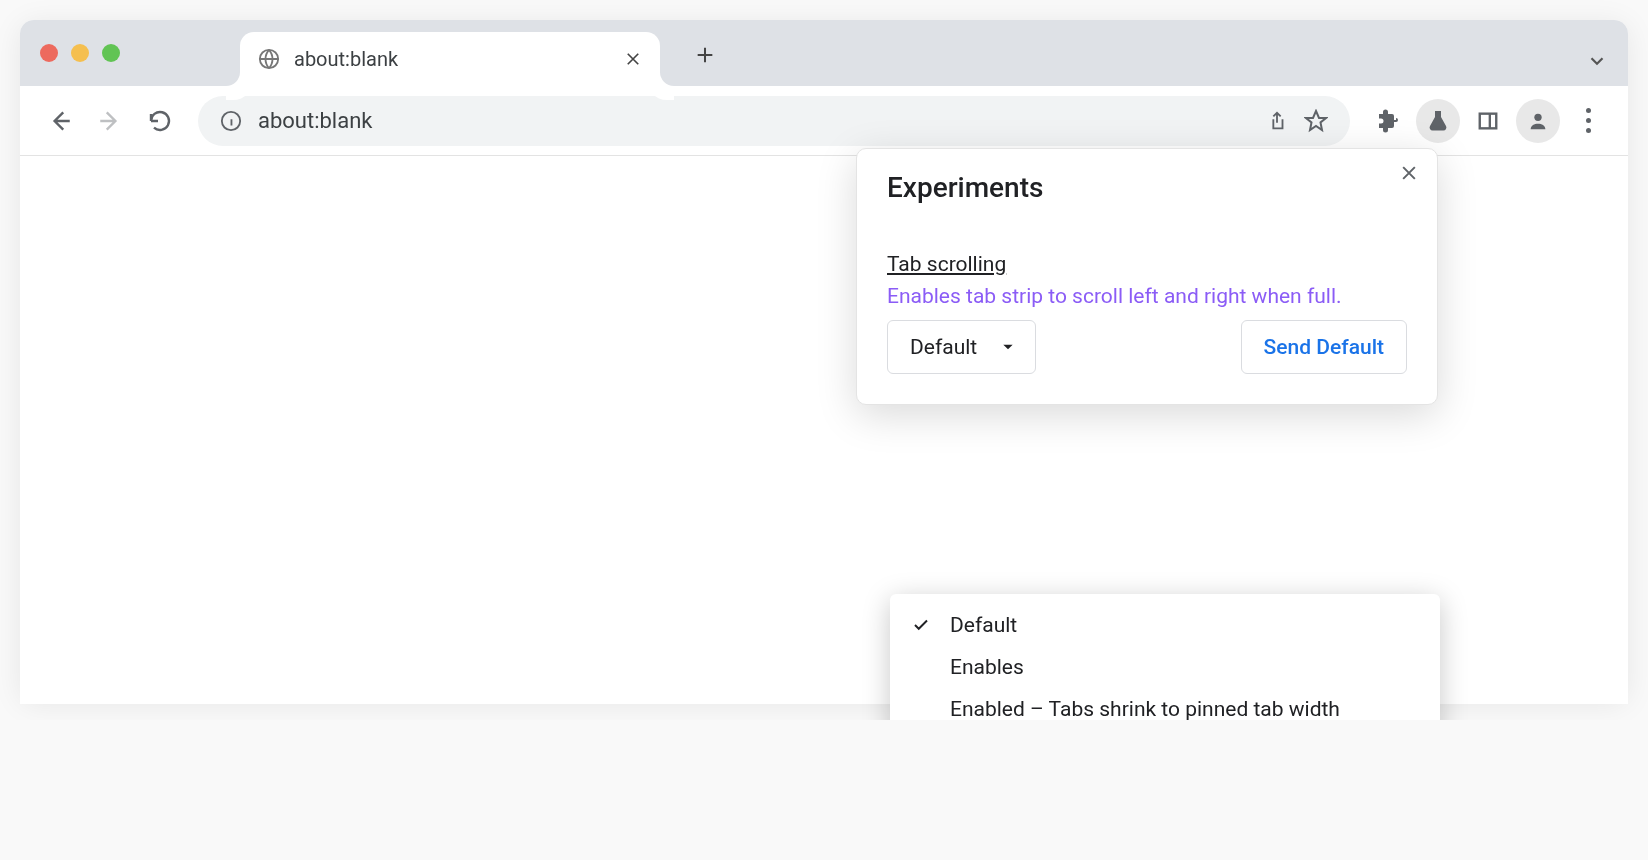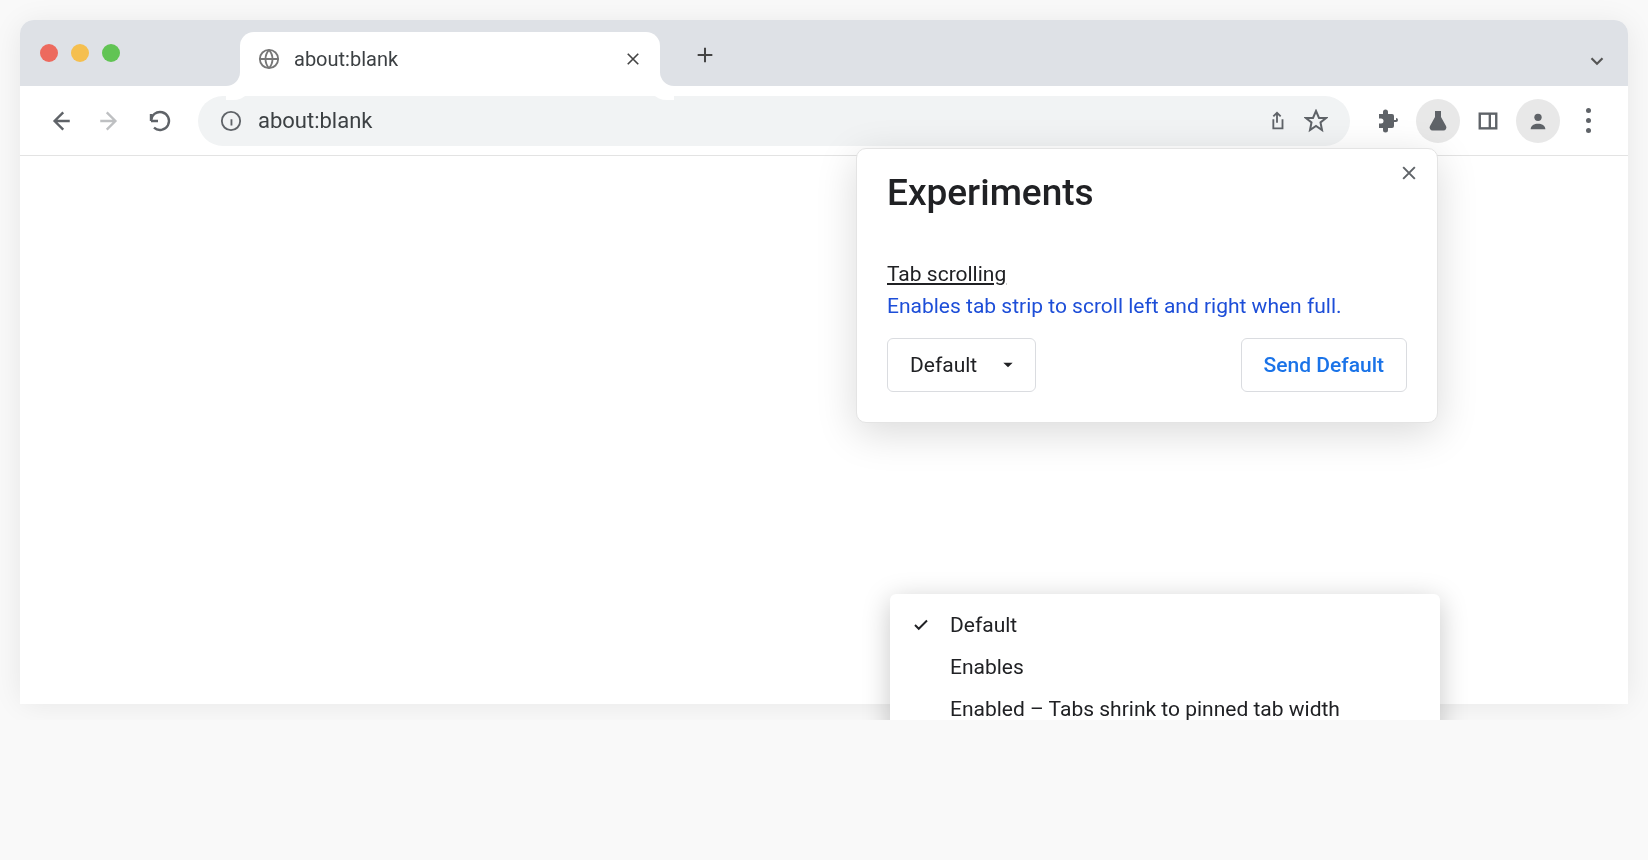--- a/index.html
+++ b/index.html
@@ -21,23 +21,23 @@
 .iconbtn.disabled{opacity:0.4;}
 .iconbtn.active{background:#e8e8e8;}
 .omnibox{flex:1;background:#f1f3f4;border-radius:30px;height:50px;display:flex;align-items:center;padding:0 22px;gap:16px;margin:0 10px;}
 .omnibox input{border:none;background:transparent;font-size:22px;color:#3c4043;outline:none;flex:1;}
 .right-icons{display:flex;align-items:center;gap:6px;}
 .menu-dots{display:flex;flex-direction:column;gap:5px;align-items:center;justify-content:center;}
 .menu-dots span{width:5px;height:5px;border-radius:50%;background:#5f6368;}
 .content{height:548px;background:#fff;position:relative;}
 .popover{position:absolute;top:-8px;right:190px;width:582px;background:#fff;border:1px solid #e4e4e4;border-radius:10px;box-shadow:0 10px 40px rgba(0,0,0,0.15);padding:22px 30px 30px;}
 .popover .close{position:absolute;top:14px;right:18px;color:#5f6368;}
-.popover h1{font-size:37px;font-weight:500;color:#202124;margin-bottom:48px;}
+.popover h1{font-size:28px;font-weight:500;color:#202124;margin-bottom:48px;}
 .exp-title{font-size:21px;color:#202124;margin-bottom:8px;text-decoration:underline;}
-.exp-desc{font-size:21px;color:#1d4ed8;margin-bottom:20px;}
+.exp-desc{font-size:21px;color:#8b5cf6;margin-bottom:12px;}
 .exp-row{display:flex;justify-content:space-between;align-items:center;}
 .selectbtn{border:1px solid #dadce0;background:#fff;border-radius:6px;height:54px;padding:0 20px 0 22px;display:flex;align-items:center;gap:24px;font-size:21px;color:#202124;}
 .linkbtn{border:1px solid #dadce0;background:#fff;border-radius:6px;height:54px;padding:0 22px;display:flex;align-items:center;font-size:21px;color:#1a73e8;font-weight:500;}
 .dropdown{position:absolute;top:438px;right:188px;width:550px;background:#fff;border-radius:6px;box-shadow:0 6px 28px rgba(0,0,0,0.22);padding:10px 0;}
 .dd-item{display:flex;align-items:center;height:42px;padding:0 20px;font-size:21px;color:#202124;gap:18px;}
 .dd-item .chk{width:22px;display:flex;justify-content:center;}
 svg{display:block;}
 </style>
 </head>
 <body>

